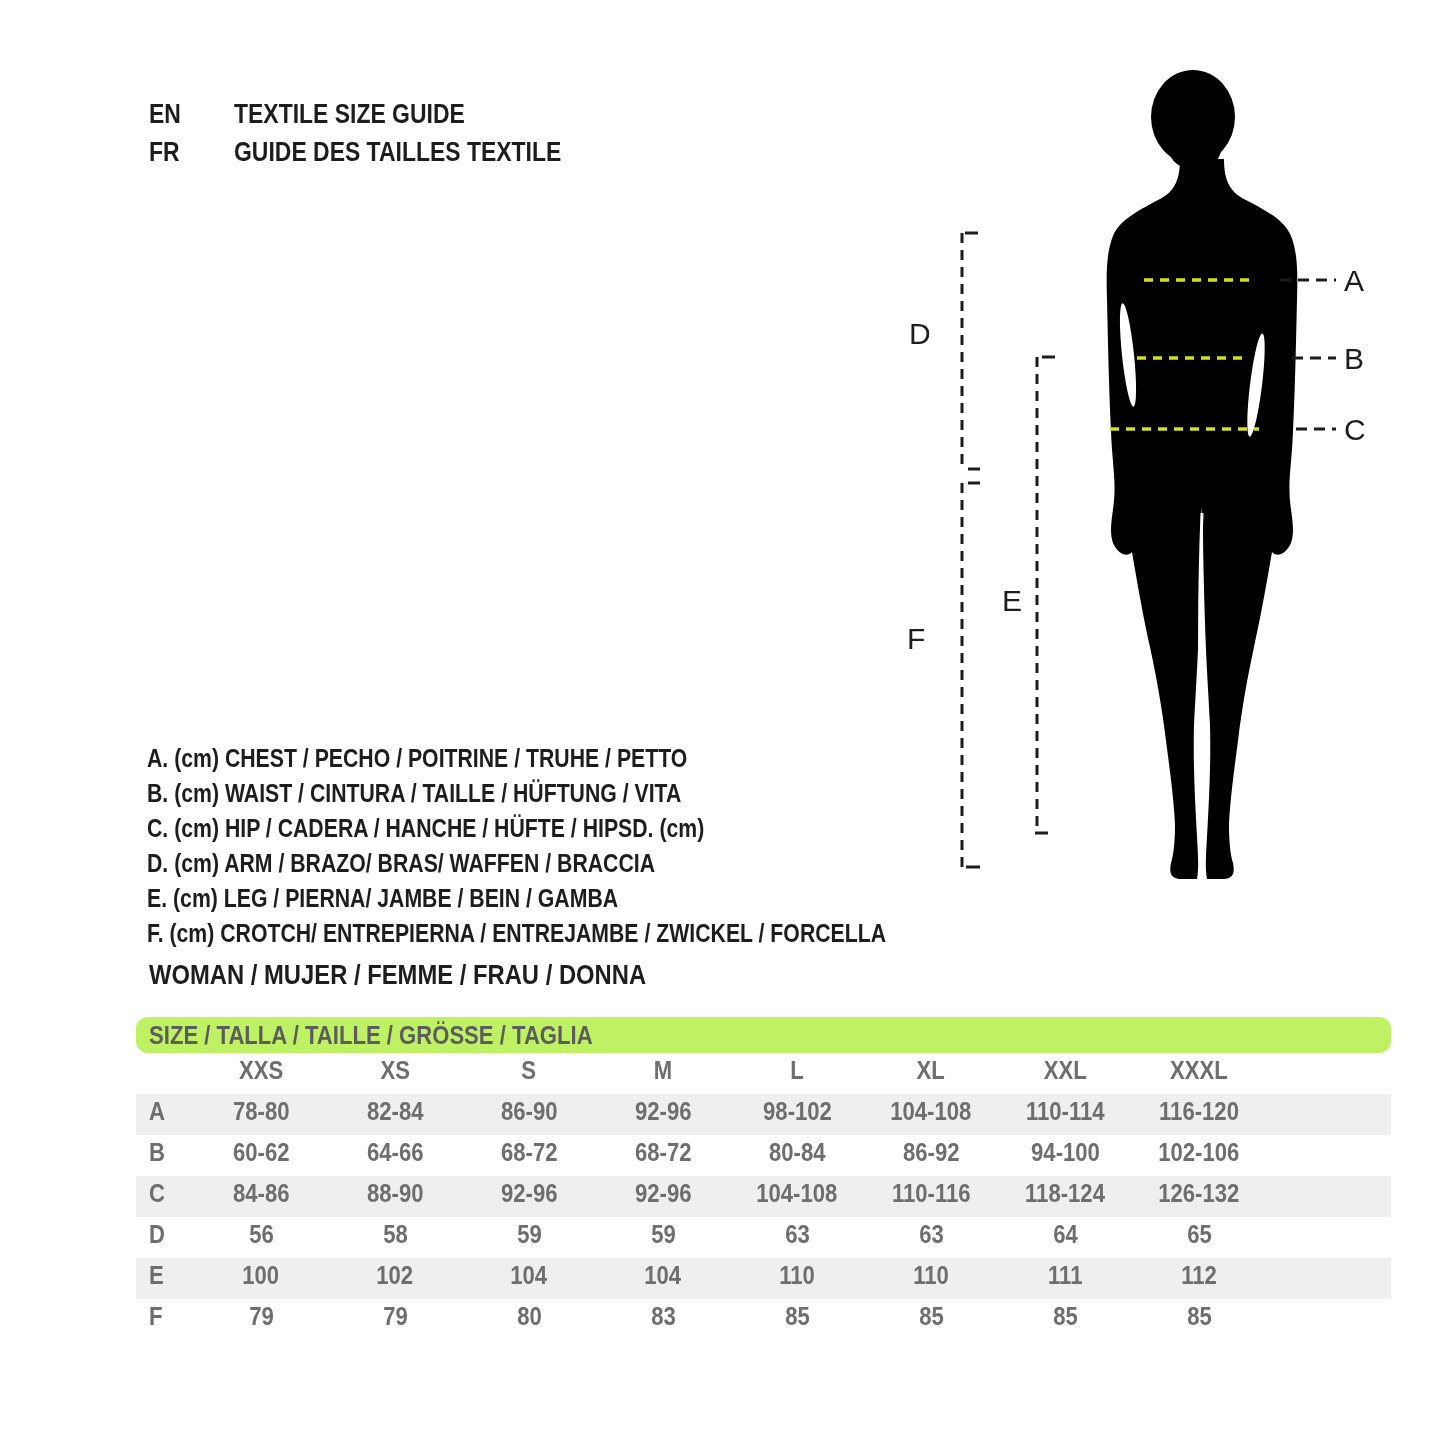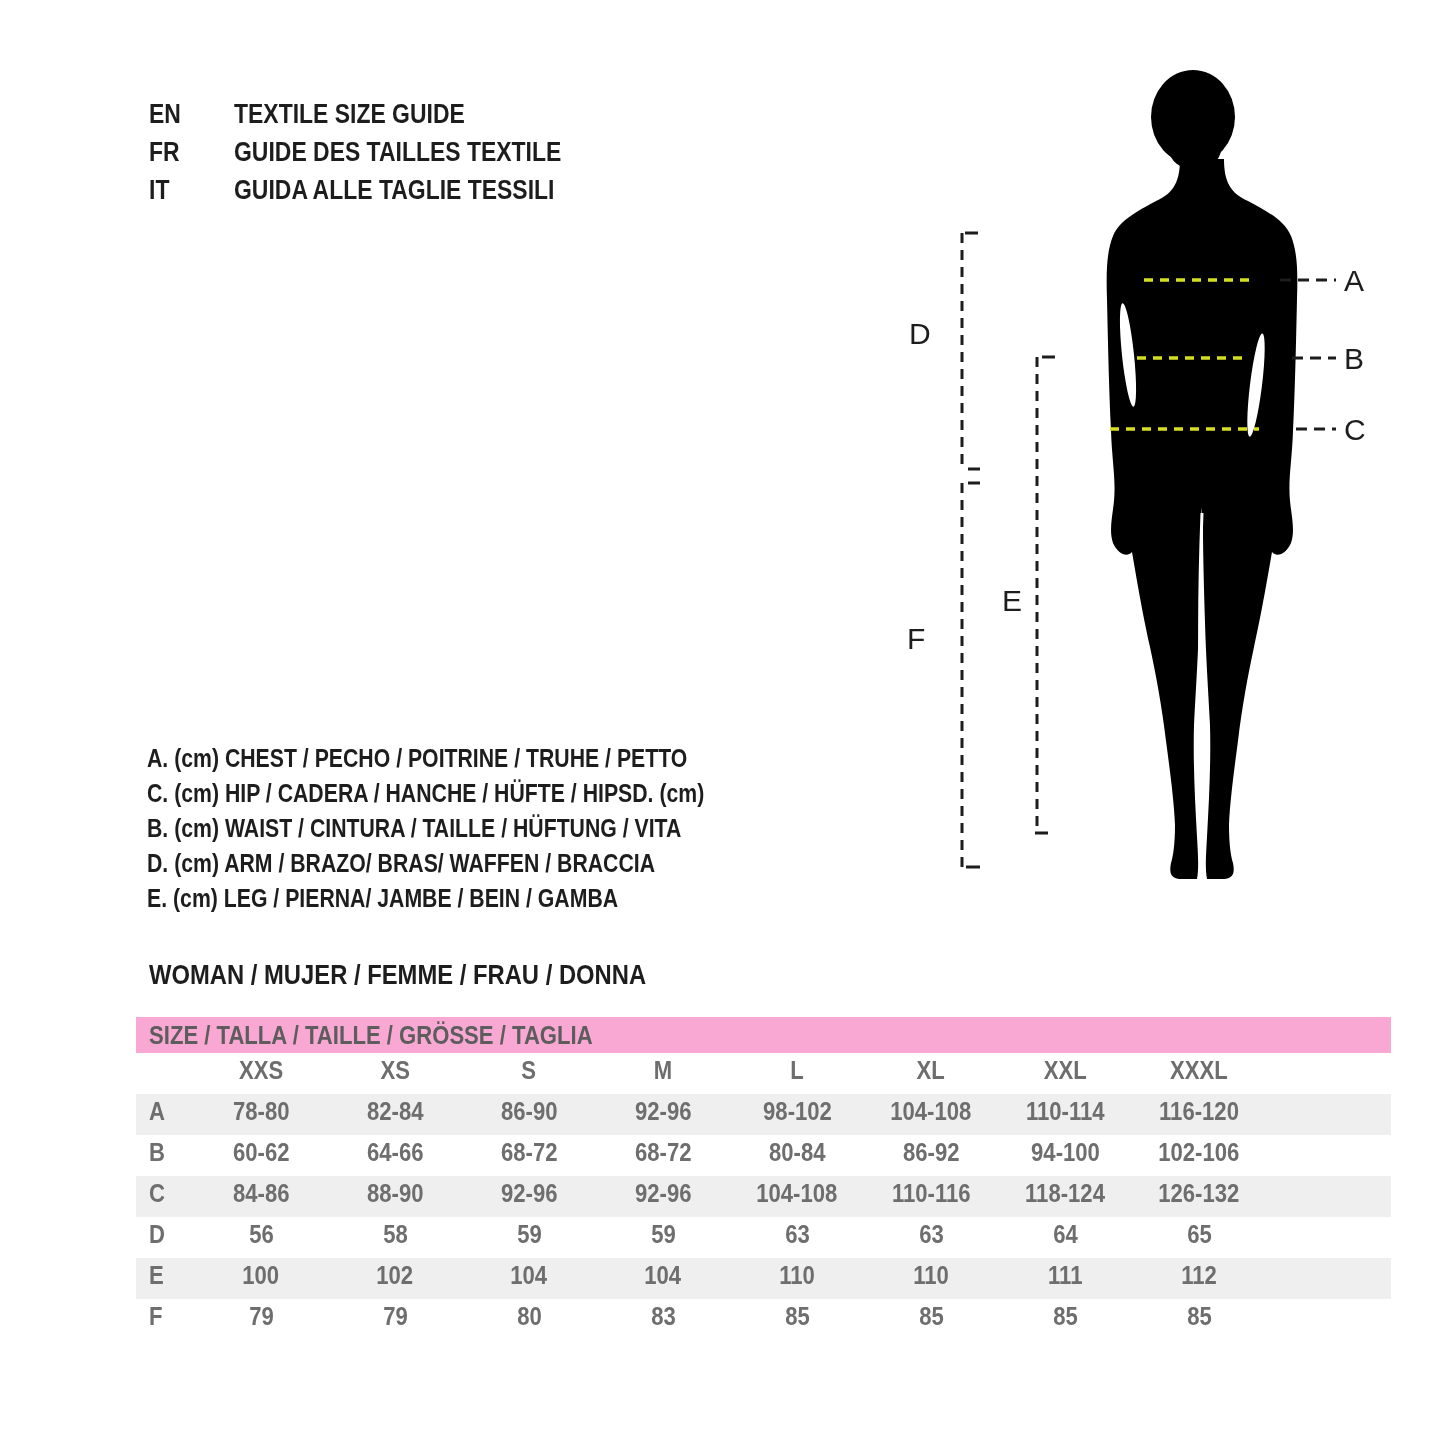--- a/index.html
+++ b/index.html
@@ -17,22 +17,22 @@
   .lang .code{width:85px;flex:0 0 85px;}
 
   
   .legend{position:absolute;left:103px;top:741px;font-size:25px;line-height:35px;font-weight:700;}
 
   
   .gender{position:absolute;left:105px;top:959px;font-size:28px;font-weight:700;}
 
   
   .sizetable{position:absolute;left:92px;top:1017px;width:1255px;}
-  .size-bar{height:36px;line-height:37px;background:#f9a8d4;color:#5d5d5d;
-    font-size:26px;font-weight:700;padding-left:13px;}
+  .size-bar{height:36px;line-height:37px;background:#bef264;color:#5d5d5d;
+    font-size:26px;font-weight:700;padding-left:13px;border-radius:12px;}
   .trow{display:grid;grid-template-columns:58px repeat(8,134px) 1fr;
     height:41px;line-height:35px;font-size:26px;color:#6e6e6e;font-weight:700;text-align:center;}
   .trow.alt{background:#efefef;}
   .trow .rlabel{text-align:left;padding-left:13px;}
 
   
   .figure{position:absolute;left:840px;top:55px;width:520px;height:845px;}
   .figure svg{display:block;width:520px;height:845px;}
   .meas-label{font-family:"Liberation Sans",sans-serif;font-size:30px;fill:#1d1d1d;}
 </style>
@@ -42,24 +42,20 @@
 <div class="canvas">
 
   <div class="lang">
     <div class="row">
       <span class="code"><span class="cond">EN</span></span>
       <span class="cond">TEXTILE SIZE GUIDE</span>
     </div>
     <div class="row">
       <span class="code"><span class="cond">FR</span></span>
       <span class="cond">GUIDE DES TAILLES TEXTILE</span>
-    </div>
-    <div class="row">
-      <span class="code"><span class="cond">IT</span></span>
-      <span class="cond">GUIDA ALLE TAGLIE TESSILI</span>
     </div>
   </div>
 
   <div class="figure">
     <svg viewBox="0 0 520 845">
 
       <g fill="#000000">
         <ellipse cx="309" cy="62" rx="42" ry="47"></ellipse>
         <ellipse cx="311" cy="94" rx="26" ry="21"></ellipse>
         <path d="M 272 146
@@ -116,24 +112,25 @@
       <text class="meas-label" x="460" y="314">B</text>
       <text class="meas-label" x="460" y="385">C</text>
       <text class="meas-label" x="25" y="289">D</text>
       <text class="meas-label" x="118" y="556">E</text>
       <text class="meas-label" x="23" y="594">F</text>
     </svg>
   </div>
 
   <div class="legend">
     <div><span class="cond">A. (cm) CHEST / PECHO / POITRINE / TRUHE / PETTO</span></div>
+    <div><span class="cond">B. (cm) WAIST / CINTURA / TAILLE / HÜFTUNG / VITA</span></div>
     <div><span class="cond">C. (cm) HIP / CADERA / HANCHE / HÜFTE / HIPSD. (cm)</span></div>
-    <div><span class="cond">B. (cm) WAIST / CINTURA / TAILLE / HÜFTUNG / VITA</span></div>
     <div><span class="cond">D. (cm) ARM / BRAZO/ BRAS/ WAFFEN / BRACCIA</span></div>
     <div><span class="cond">E. (cm) LEG / PIERNA/ JAMBE / BEIN / GAMBA</span></div>
+    <div><span class="cond">F. (cm) CROTCH/ ENTREPIERNA / ENTREJAMBE / ZWICKEL / FORCELLA</span></div>
   </div>
 
   <div class="gender">
     <span class="cond">WOMAN / MUJER / FEMME / FRAU / DONNA</span>
   </div>
 
   <div class="sizetable">
     <div class="size-bar">
       <span class="cond">SIZE / TALLA / TAILLE / GRÖSSE / TAGLIA</span>
     </div>

